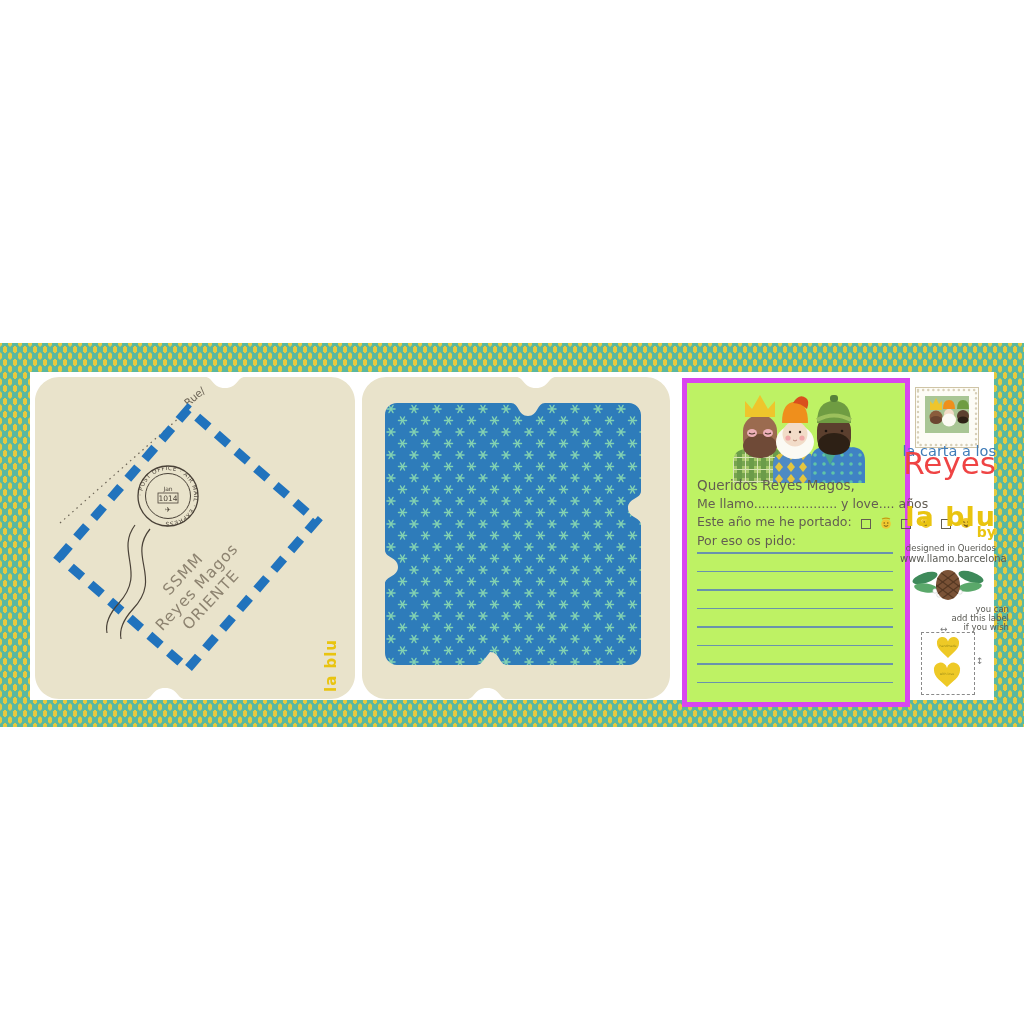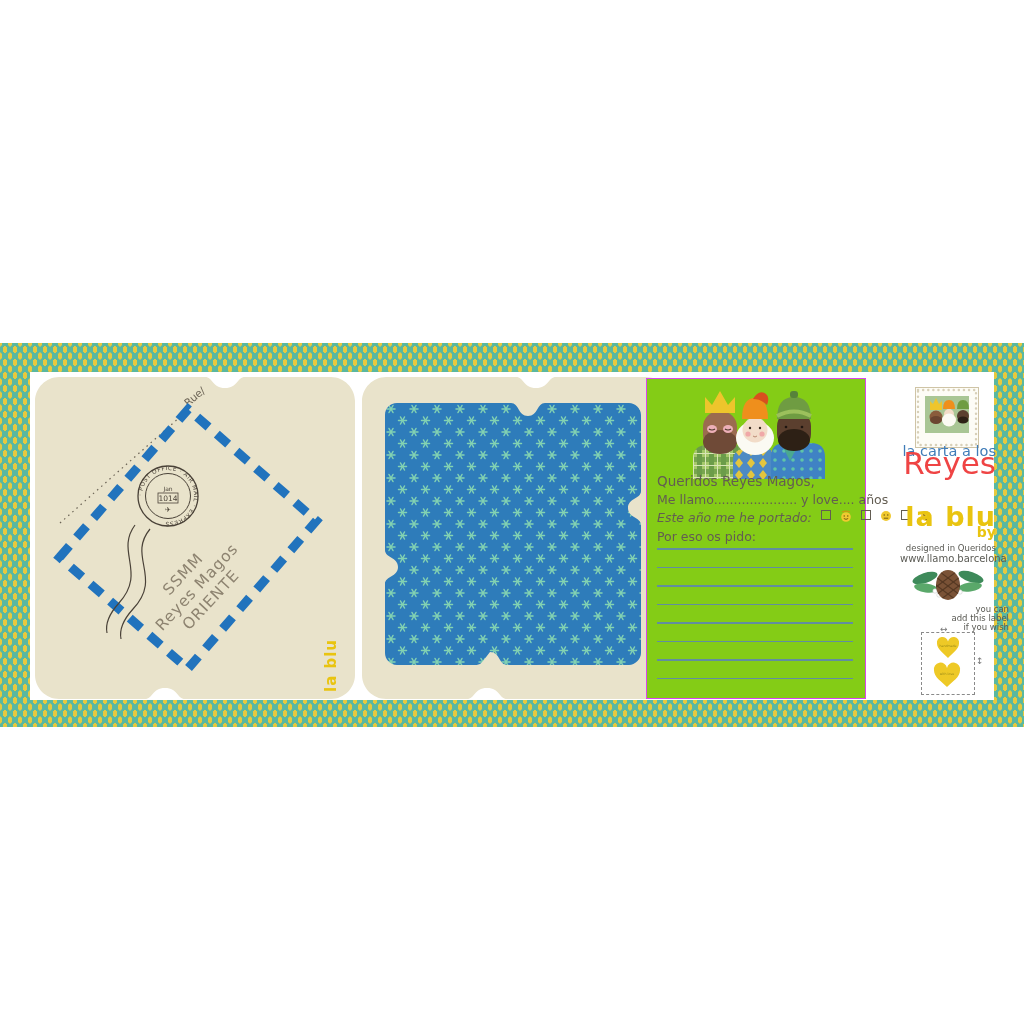--- a/index.html
+++ b/index.html
@@ -9,25 +9,25 @@
   
   .panel{left:0;top:343px;width:1024px;height:384px;
     background-color:#5ab8a0;
     background-image:
       radial-gradient(3px 4.5px at 50% 50%, #e6c93e 72%, rgba(0,0,0,0) 76%),
       radial-gradient(3px 4.5px at 50% 50%, #e6c93e 72%, rgba(0,0,0,0) 76%);
     background-size:10px 13px,10px 13px;
     background-position:0 0,5px 6.5px;}
   .inner{left:30px;top:29px;width:964px;height:328px;background:#ffffff;}
   
-  .letter{left:616px;top:6px;width:218px;height:319px;background:#84cc16;
-          border:1px solid #d946ef;}
+  .letter{left:652px;top:6px;width:218px;height:319px;background:#bef264;
+          border:5px solid #d946ef;}
   .letter .txt{position:absolute;left:10px;color:#635d52;white-space:nowrap;}
   .rule{position:absolute;left:10px;width:196px;height:1.5px;background:#5b83b8;opacity:.85;}
-  .cbrow{display:flex;align-items:flex-start;gap:9px;font-style:italic;}
+  .cbrow{display:flex;align-items:flex-end;gap:9px;}
   .cb{display:inline-block;width:8px;height:8px;border:1.4px solid #635d52;background:transparent;}
   
   .side{left:870px;top:0px;width:96px;height:328px;text-align:right;}
   .t-small{position:absolute;left:0;top:71px;width:96px;font-size:14.5px;color:#3f7cb8;}
   .t-big{position:absolute;left:0;top:76px;width:96px;font-size:31px;color:#ef4444;line-height:1;}
   .t-by{position:absolute;left:0;top:120px;width:96px;font-size:14px;font-weight:700;color:#e9c410;margin-top:32px;}
   .t-brand{position:absolute;left:0;top:131px;width:96px;font-size:27px;font-weight:800;
            letter-spacing:1px;color:#e9c410;line-height:1;}
   .t-designed{position:absolute;left:0;top:171px;width:96px;font-size:8.5px;color:#5a5a54;}
   .t-web{position:absolute;left:0;top:181px;width:96px;font-size:10px;color:#5a5a54;}

